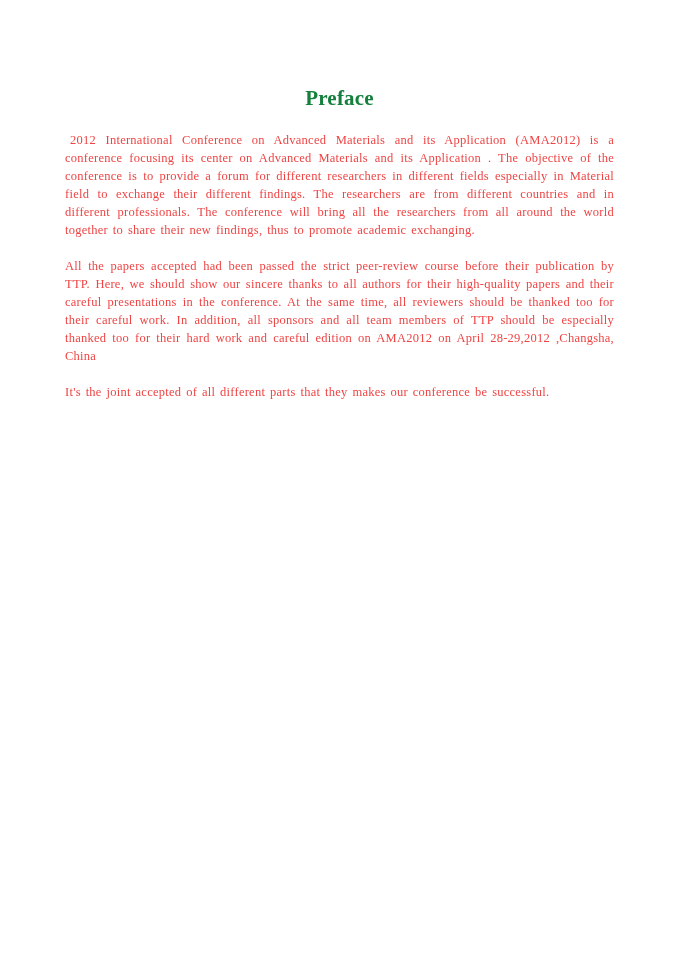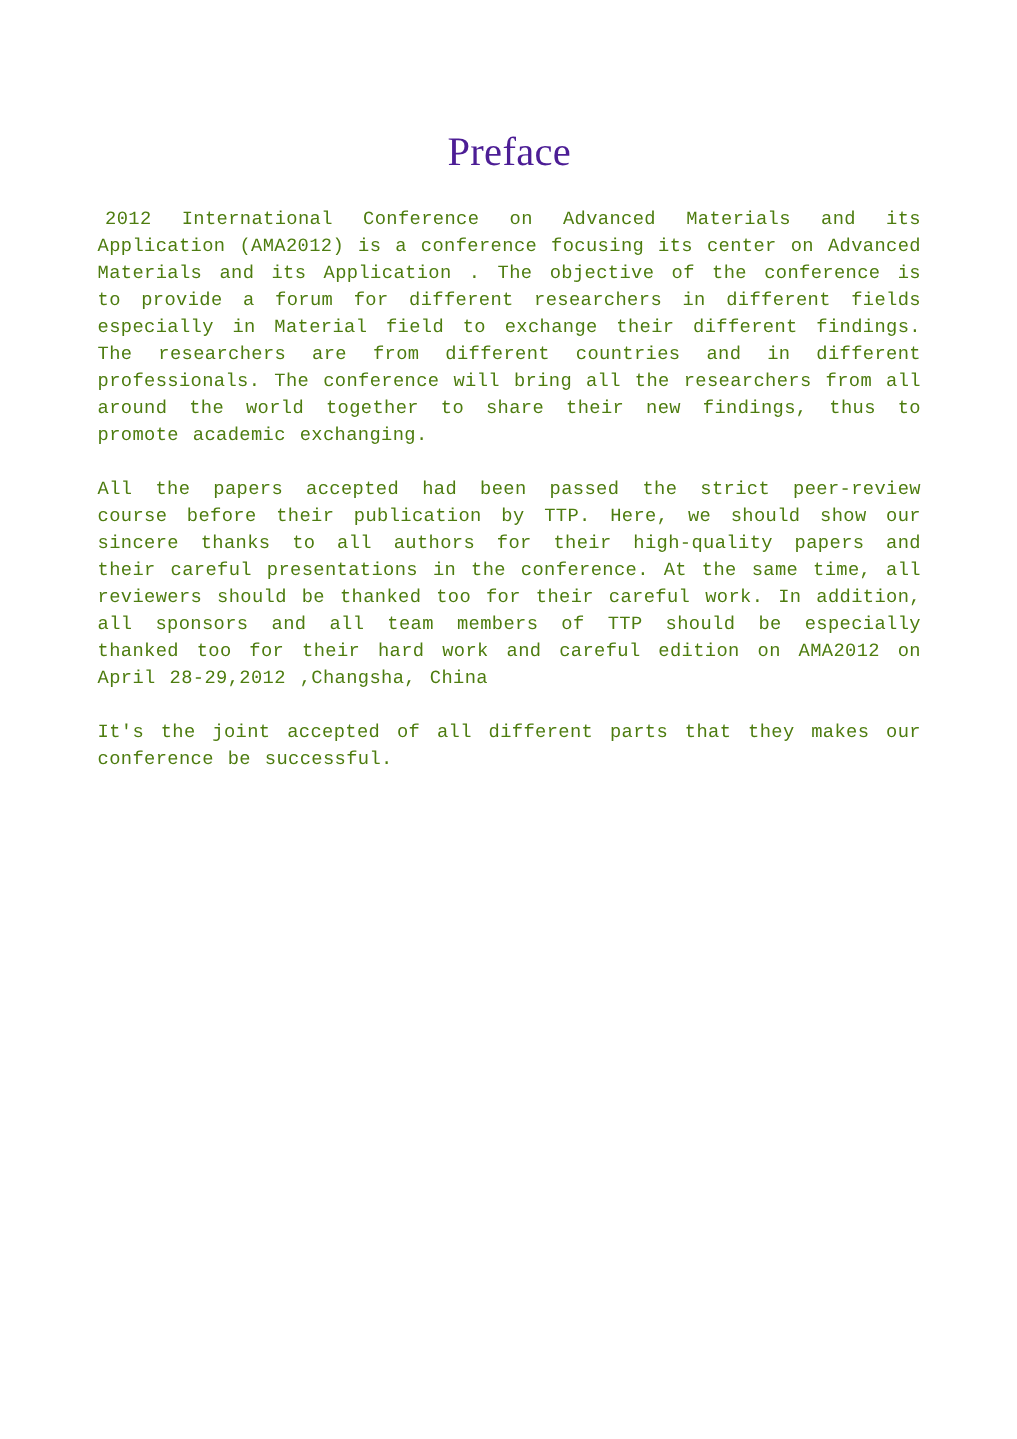--- a/index.html
+++ b/index.html
@@ -11,32 +11,32 @@
     position: relative;
     width: 678px;
     height: 959px;
     background: #ffffff;
     box-sizing: border-box;
     padding: 86px 64px 0 65px;
     overflow: hidden;
   }
   .doc-title {
     font-family: "Liberation Serif", "DejaVu Serif", serif;
-    font-size: 27px;
-    font-weight: normal;
-    color: #4c1d95;
+    font-size: 21px;
+    font-weight: bold;
+    color: #15803d;
     text-align: center;
     margin: 0 0 20px 0;
     letter-spacing: 0.2px;
   }
   .para {
-    font-family: Liberation Mono, monospace;
+    font-family: Liberation Serif, serif;
     font-size: 12.5px;
     line-height: 18px;
-    color: #4d7c0f;
+    color: #ef4444;
     text-align: justify;
     letter-spacing: 0.25px;
     word-spacing: 1.5px;
     margin: 0 0 18px 0;
   }
   .para.first-indent {
     text-indent: 5px;
   }
 </style>
 </head>

